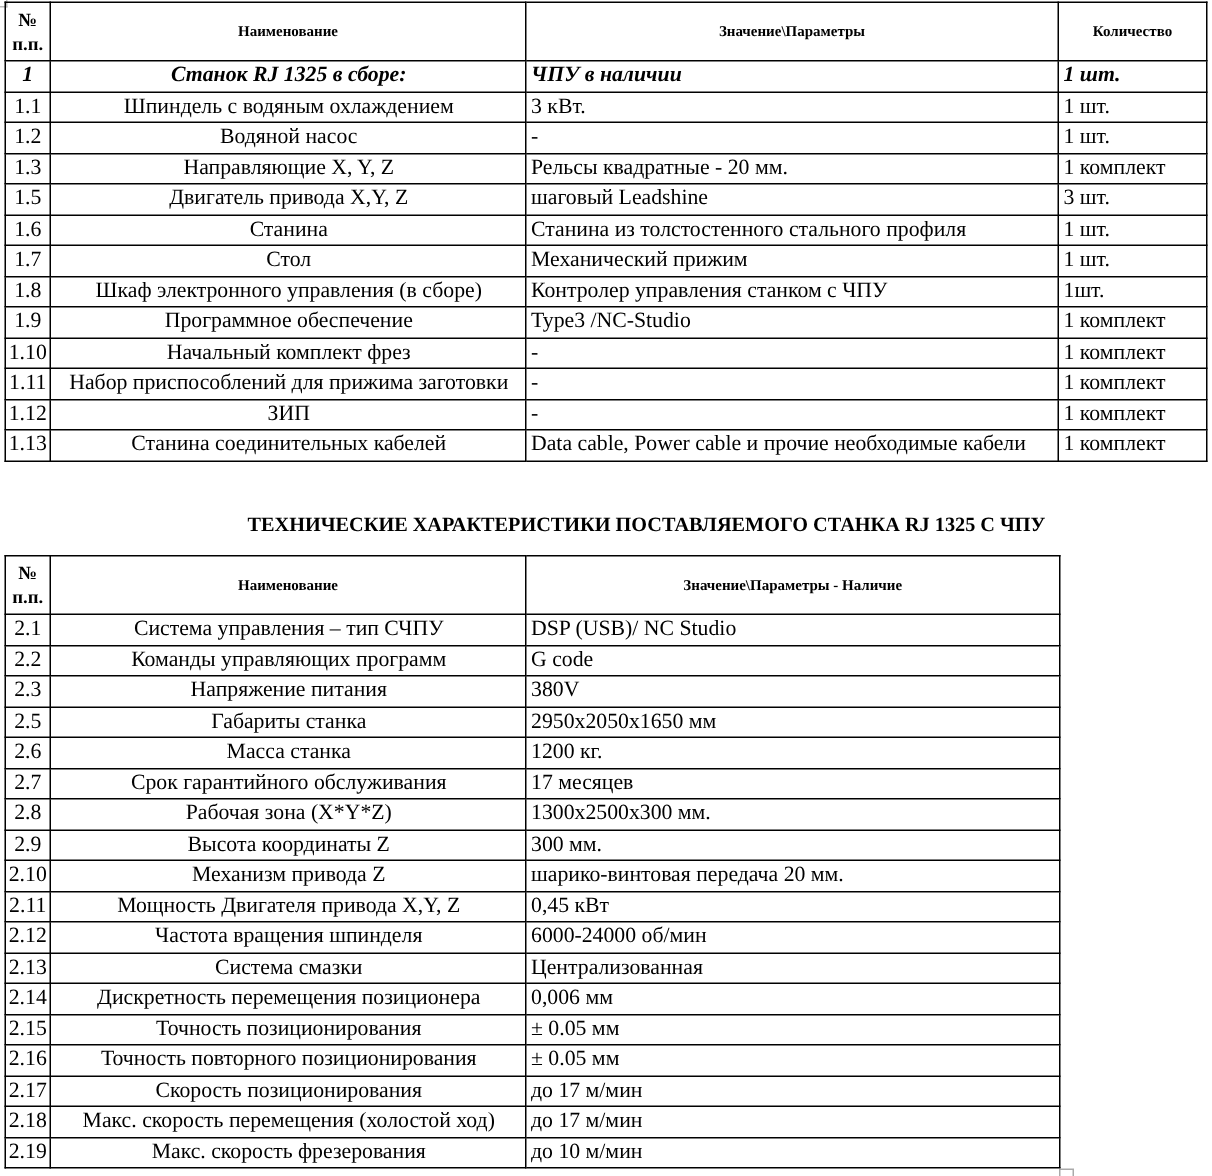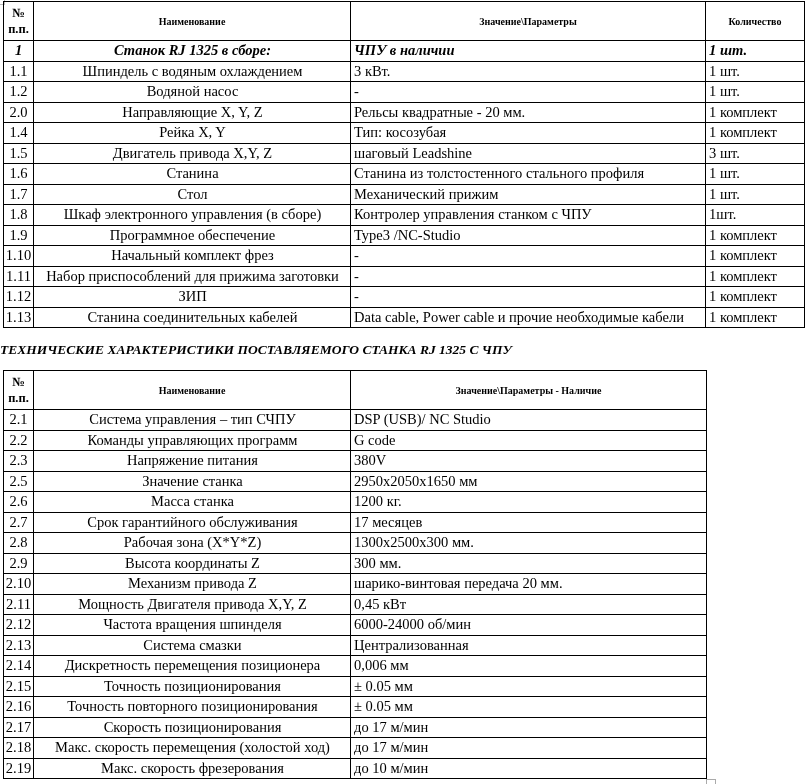--- a/index.html
+++ b/index.html
@@ -27,22 +27,22 @@
   th { font-weight: bold; font-size: 10px; }
   th.num { font-size: 12.5px; line-height: 16px; padding: 0; text-align: center; }
   td.num { text-align: center; padding: 0; }
   td.name { text-align: center; padding-left: 4px; }
   td.val, td.qty { }
   tr.head th { height: 38px; }
   tr.group td { font-weight: bold; font-style: italic; }
   #table-complete { left: 3px; top: 1px; width: 801px; }
   #table-specs { left: 3px; top: 370px; width: 703px; }
   #specs-title {
-    position: absolute; left: 0; top: 340px; width: 697px; text-align: left;
-    font-weight: bold; font-size: 13.5px; line-height: 20px; font-style: italic;
+    position: absolute; left: 0; top: 340px; width: 697px; text-align: right;
+    font-weight: bold; font-size: 13.5px; line-height: 20px;
   }
 </style>
 </head>
 <body>
 
 <div class="corner-mark"></div>
 
 <table id="table-complete">
   <colgroup>
     <col style="width:30px">
@@ -71,29 +71,23 @@
         <td class="val">3 кВт.</td>
         <td class="qty">1 шт.</td>
       </tr>
       <tr>
         <td class="num">1.2</td>
         <td class="name">Водяной насос</td>
         <td class="val">-</td>
         <td class="qty">1 шт.</td>
       </tr>
       <tr>
-        <td class="num">2.0</td>
+        <td class="num">1.3</td>
         <td class="name">Направляющие X, Y, Z</td>
         <td class="val">Рельсы квадратные - 20 мм.</td>
-        <td class="qty">1 комплект</td>
-      </tr>
-      <tr>
-        <td class="num">1.4</td>
-        <td class="name">Рейка X, Y</td>
-        <td class="val">Тип: косозубая</td>
         <td class="qty">1 комплект</td>
       </tr>
       <tr>
         <td class="num">1.5</td>
         <td class="name">Двигатель привода X,Y, Z</td>
         <td class="val">шаговый Leadshine</td>
         <td class="qty">3 шт.</td>
       </tr>
       <tr>
         <td class="num">1.6</td>
@@ -172,21 +166,21 @@
         <td class="name">Команды управляющих программ</td>
         <td class="val">G code</td>
       </tr>
       <tr>
         <td class="num">2.3</td>
         <td class="name">Напряжение питания</td>
         <td class="val">380V</td>
       </tr>
       <tr>
         <td class="num">2.5</td>
-        <td class="name">Значение станка</td>
+        <td class="name">Габариты станка</td>
         <td class="val">2950x2050x1650 мм</td>
       </tr>
       <tr>
         <td class="num">2.6</td>
         <td class="name">Масса станка</td>
         <td class="val">1200 кг.</td>
       </tr>
       <tr>
         <td class="num">2.7</td>
         <td class="name">Срок гарантийного обслуживания</td>

